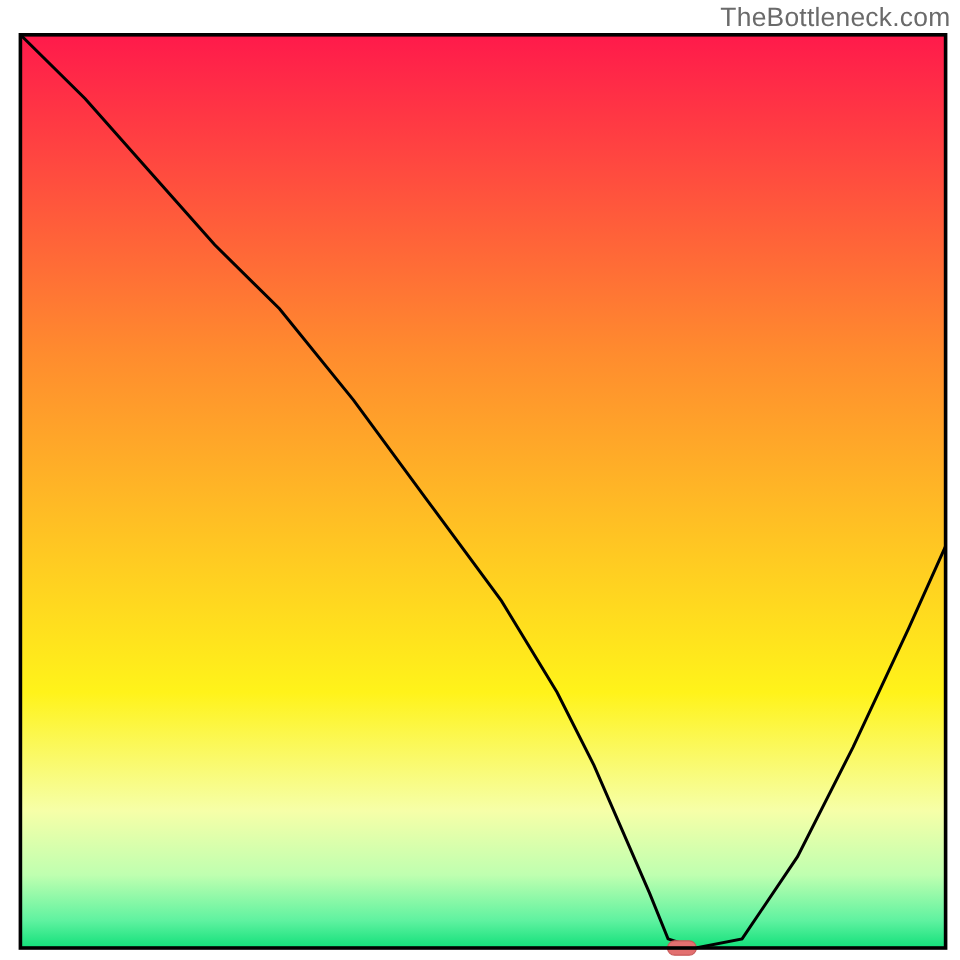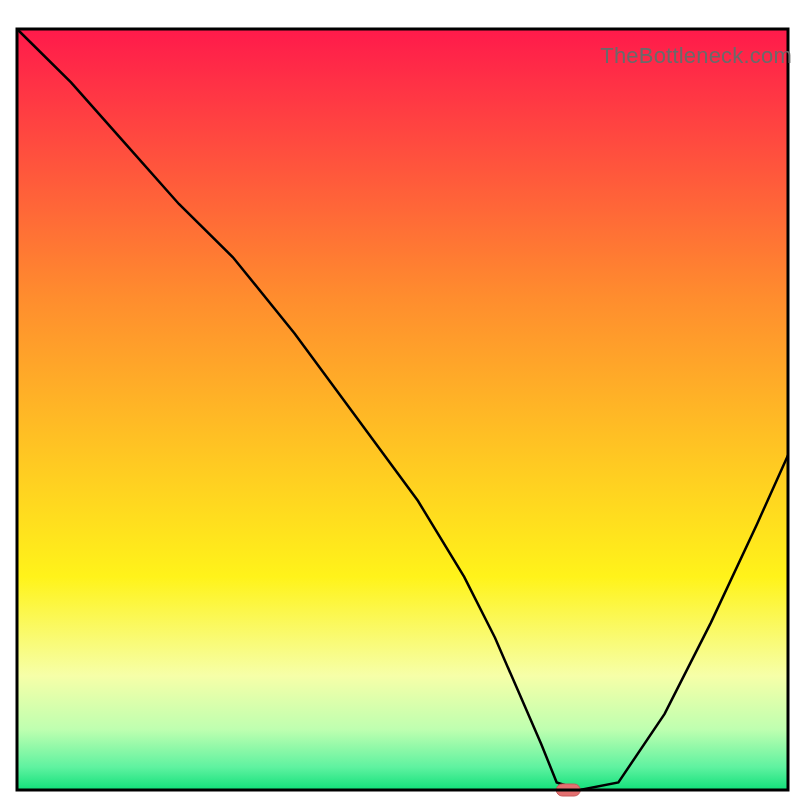--- a/index.html
+++ b/index.html
@@ -18,21 +18,20 @@
   }
   .watermark {
     position: absolute;
     top: 2px;
     right: 8px;
     font-size: 22px;
     font-weight: 500;
     color: #6a6a6a;
     z-index: 10;
     letter-spacing: 0.2px;
-    margin-top: 41px;
   }
   svg.chart {
     display: block;
   }
 </style>
 </head>
 <body>
 
 <div class="container">
   <div class="watermark">TheBottleneck.com</div>

